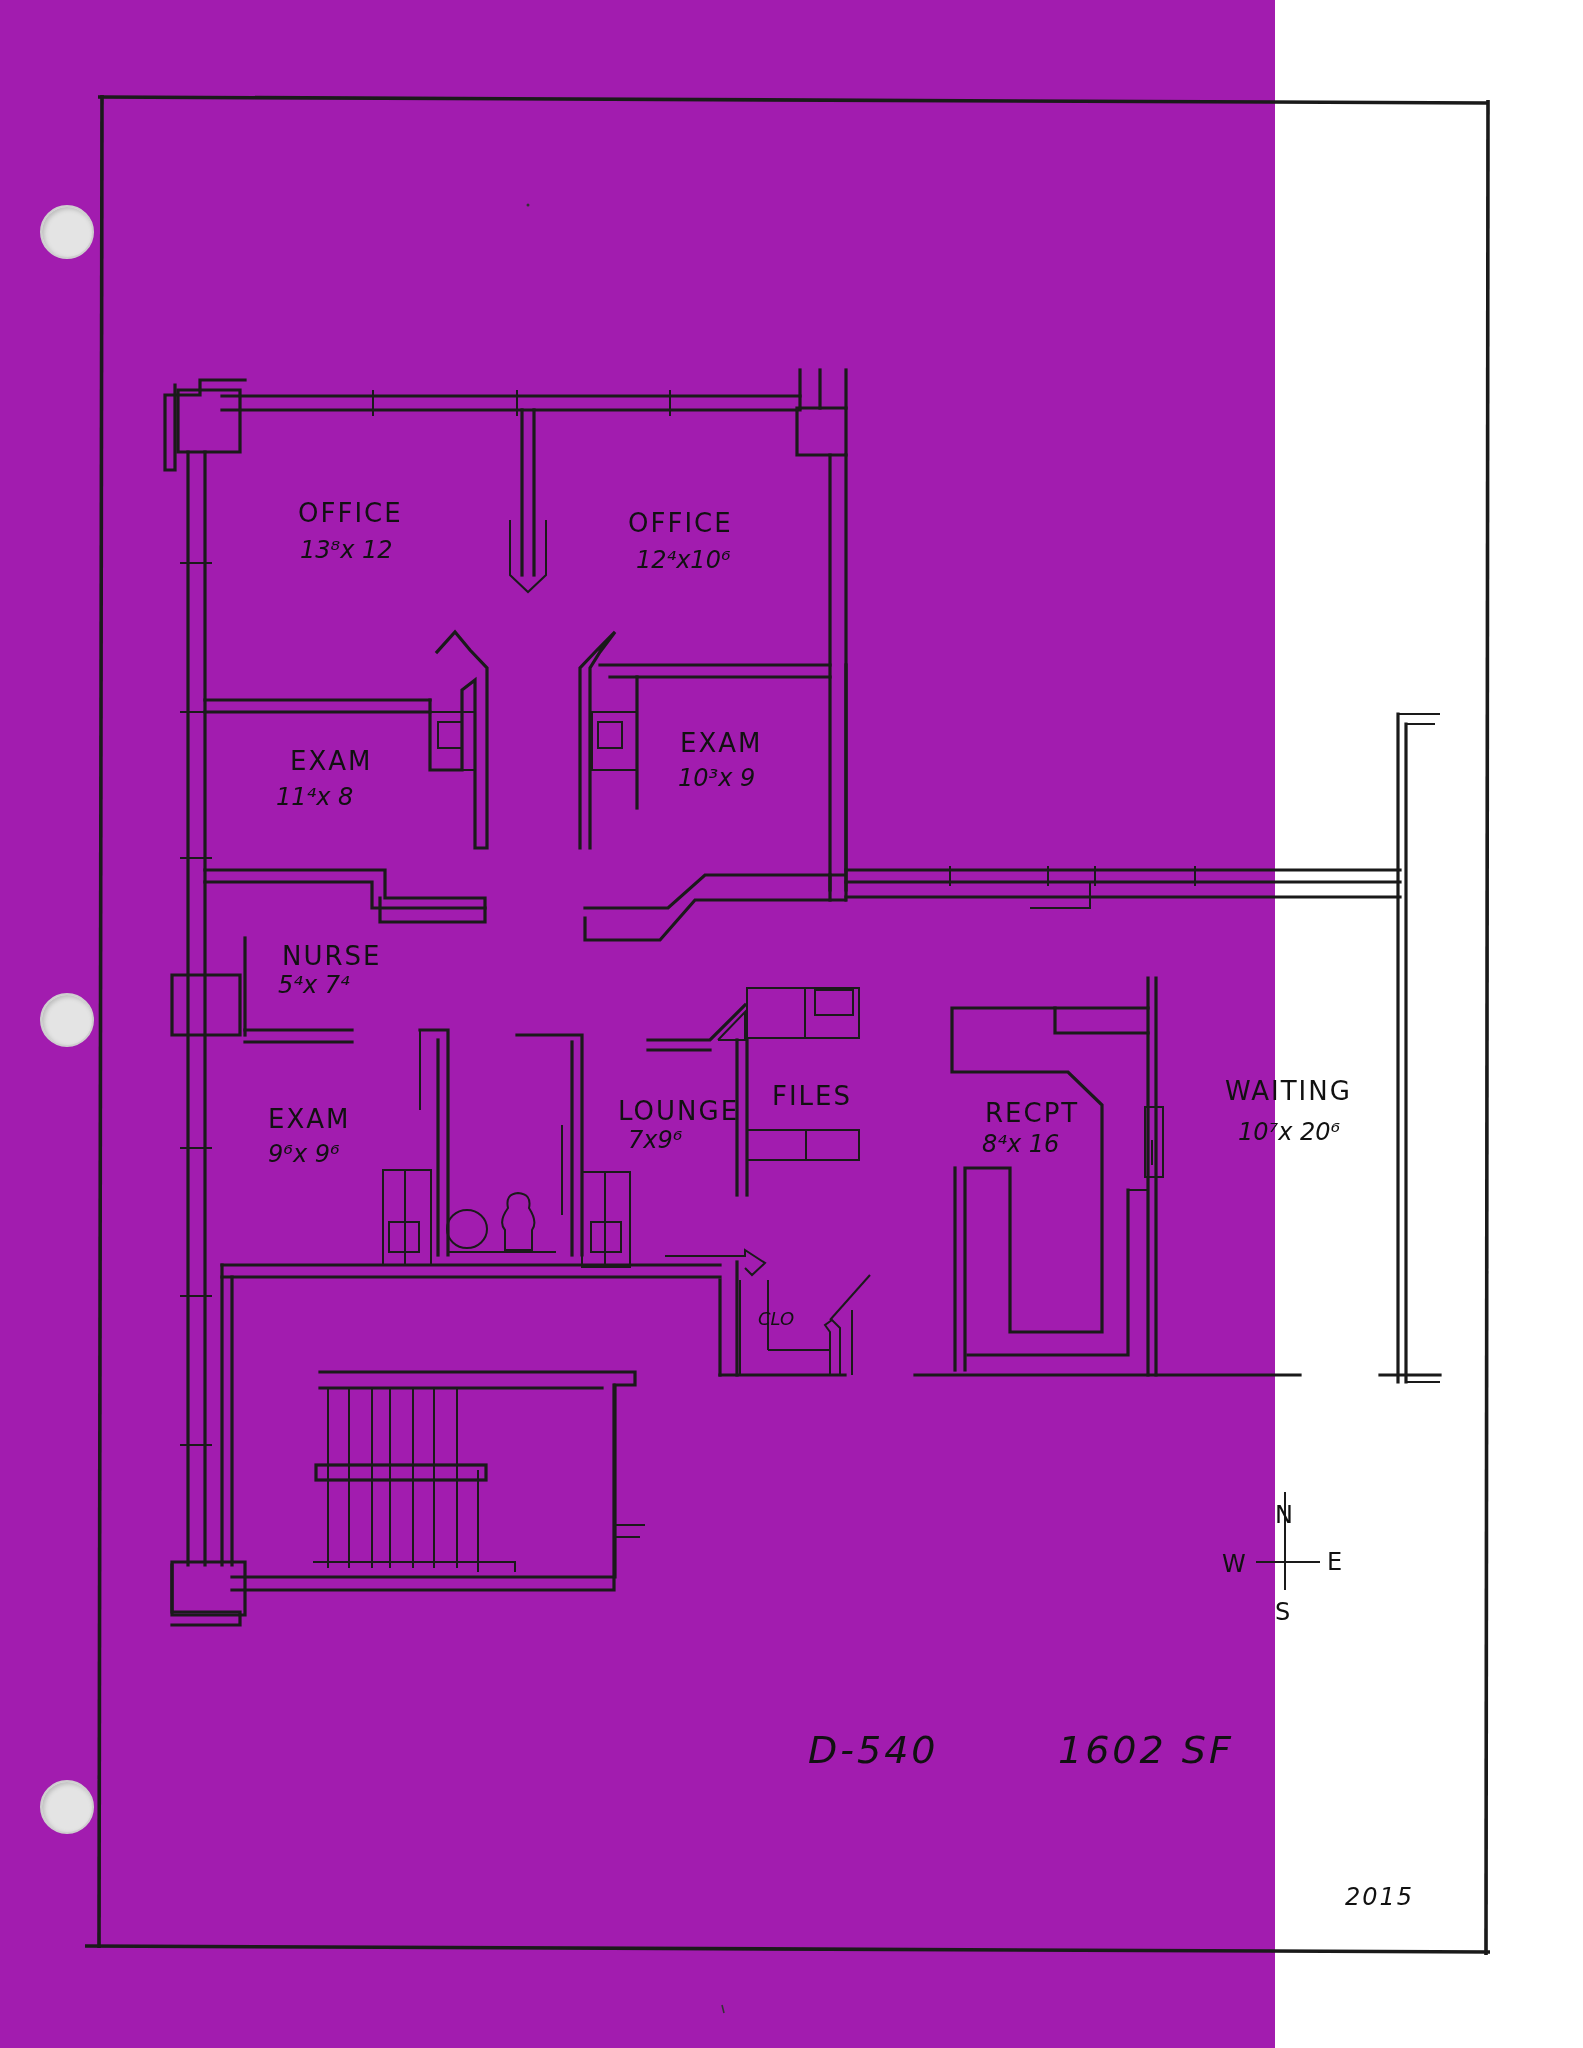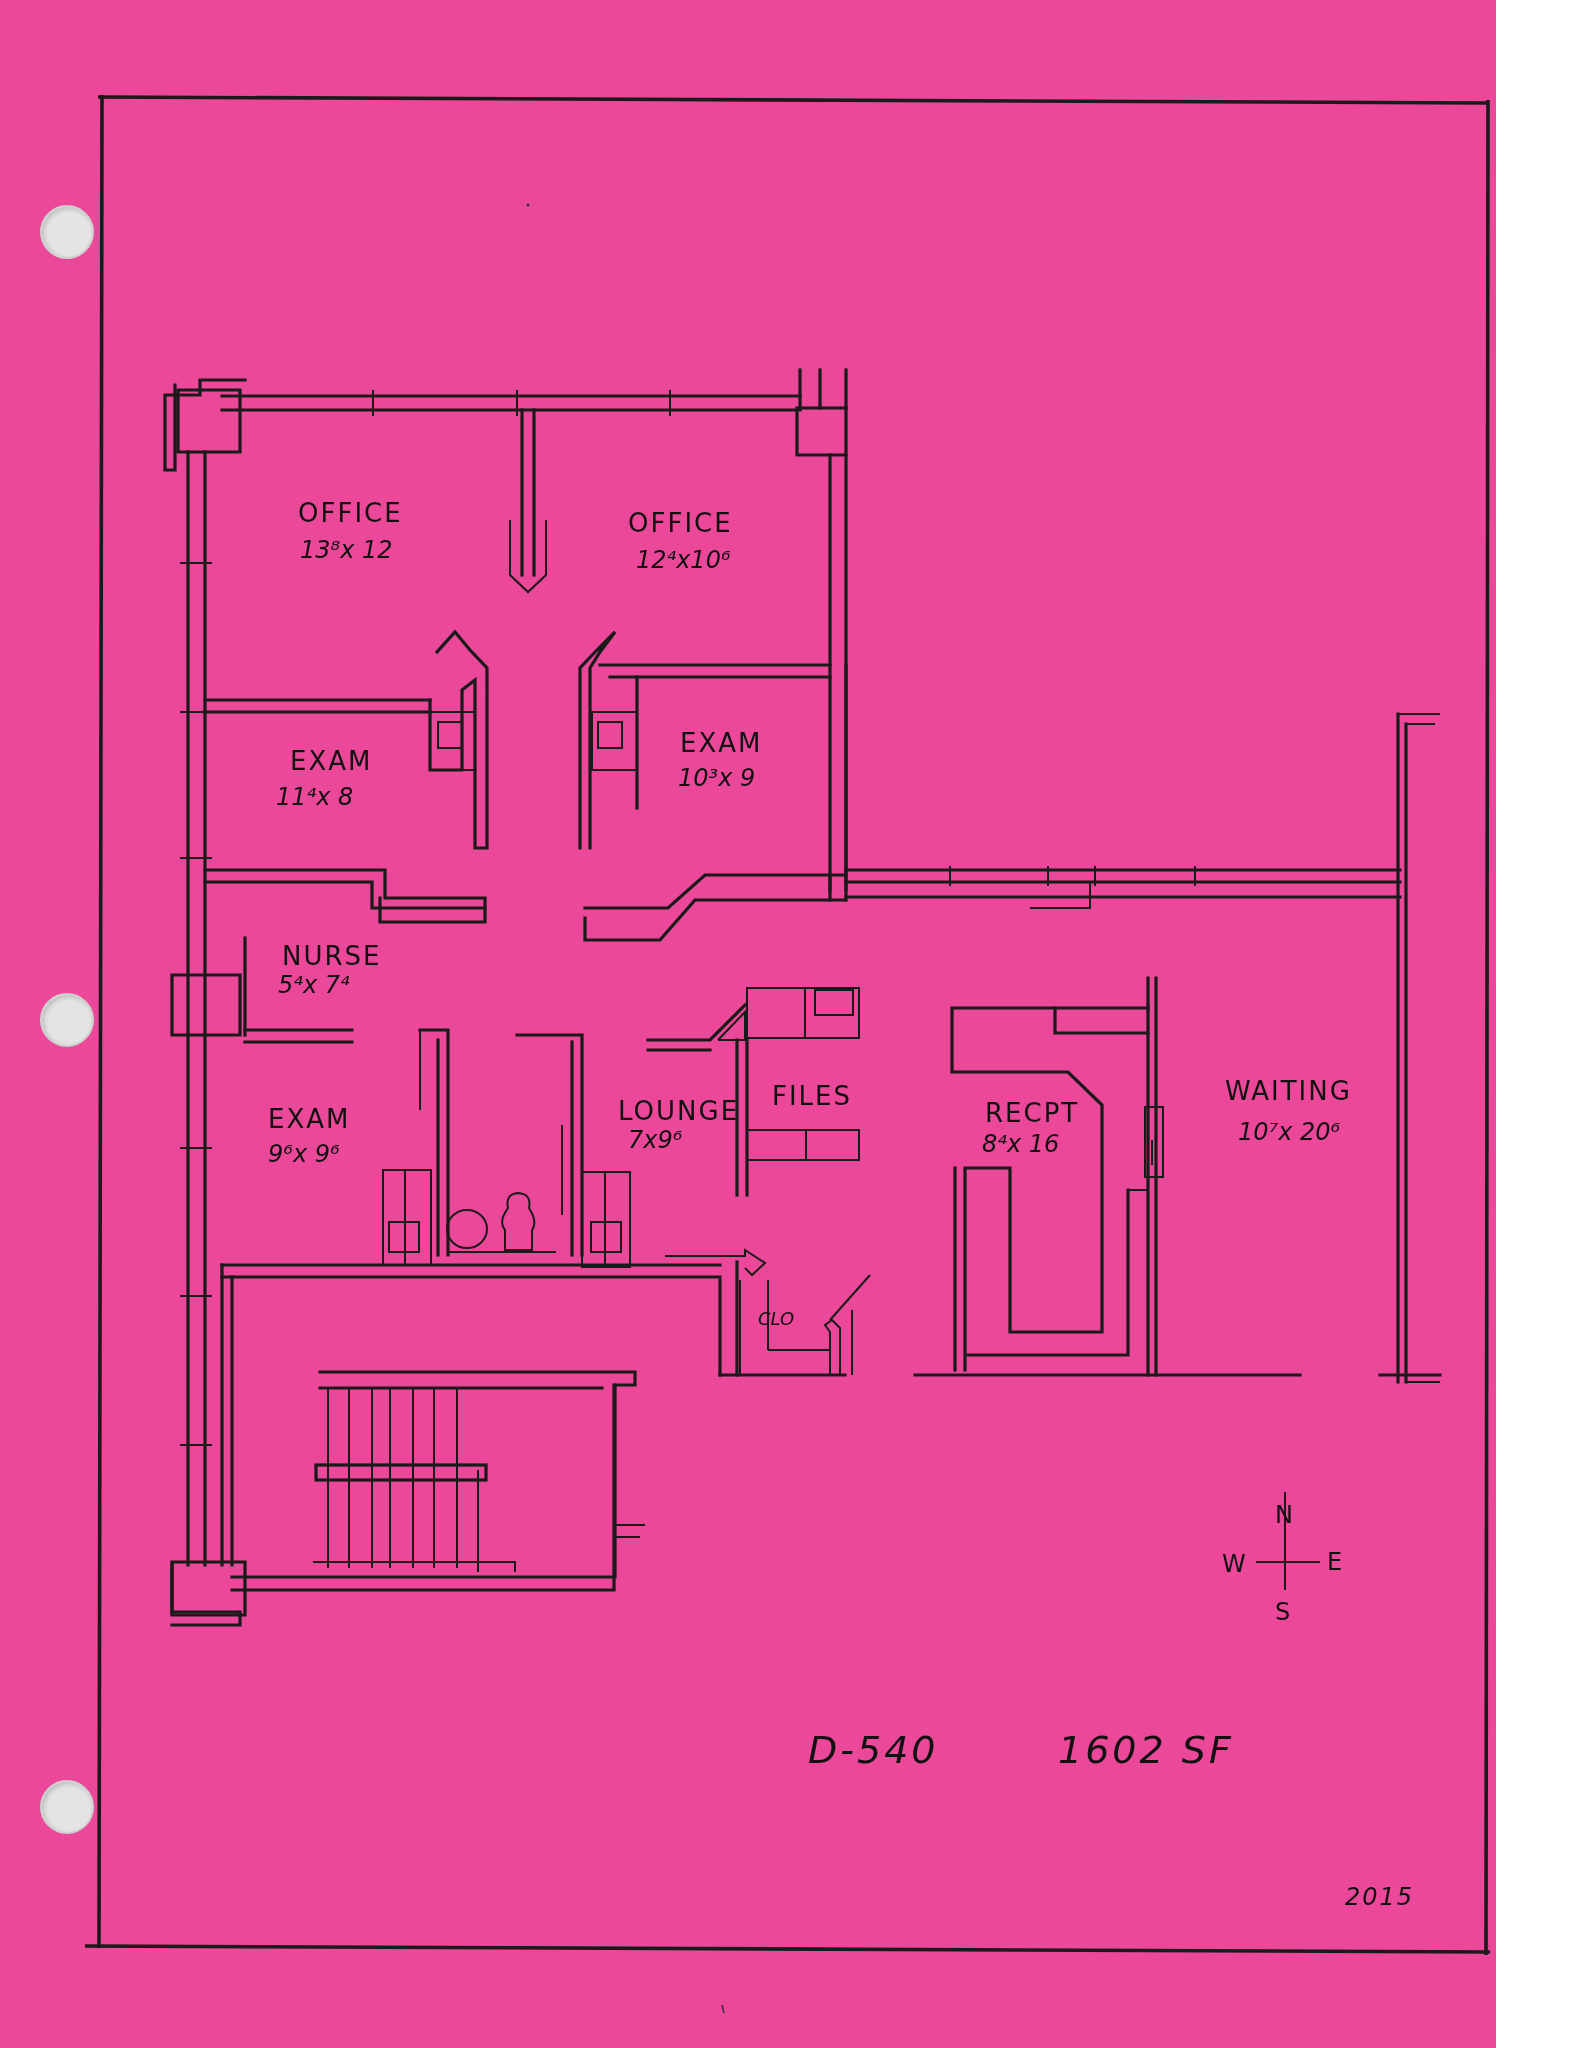--- a/index.html
+++ b/index.html
@@ -1,17 +1,17 @@
 <!DOCTYPE html>
 <html><head>
 <meta charset="utf-8">
 <style>
   html, body { margin: 0; padding: 0; background: #ffffff; }
   body { width: 1583px; height: 2048px; position: relative; overflow: hidden; font-family: "DejaVu Sans", sans-serif; }
-  .sheet { position: absolute; left: 0; top: 0; width: 1496px; height: 2048px; background: #ec4899; }
+  .sheet { position: absolute; left: 0; top: 0; width: 1275px; height: 2048px; background: #a21caf; }
   .punch { position: absolute; width: 50px; height: 50px; border-radius: 50%; background: #e4e4e4; border: 2px solid #cfcfcf; box-shadow: inset 2px 2px 4px #bdbdbd; }
   svg { position: absolute; left: 0; top: 0; }
   .w { stroke: #1a1a1a; stroke-width: 3.2; fill: none; stroke-linecap: square; }
   .t { stroke: #1a1a1a; stroke-width: 2; fill: none; }
   .b { stroke: #1a1a1a; stroke-width: 3.6; fill: none; }
   .lbl { font-family: "DejaVu Sans", sans-serif; font-size: 26px; fill: #111; letter-spacing: 2px; }
   .dim { font-family: "DejaVu Sans", sans-serif; font-size: 24px; fill: #111; font-style: italic; }
   .big { font-family: "DejaVu Sans", sans-serif; font-size: 38px; fill: #111; letter-spacing: 3px; font-style: italic; }
   .yr { font-family: "DejaVu Sans", sans-serif; font-size: 24px; fill: #111; font-style: italic; letter-spacing: 2px; }
   .cmp { font-family: "DejaVu Sans", sans-serif; font-size: 24px; fill: #111; }

